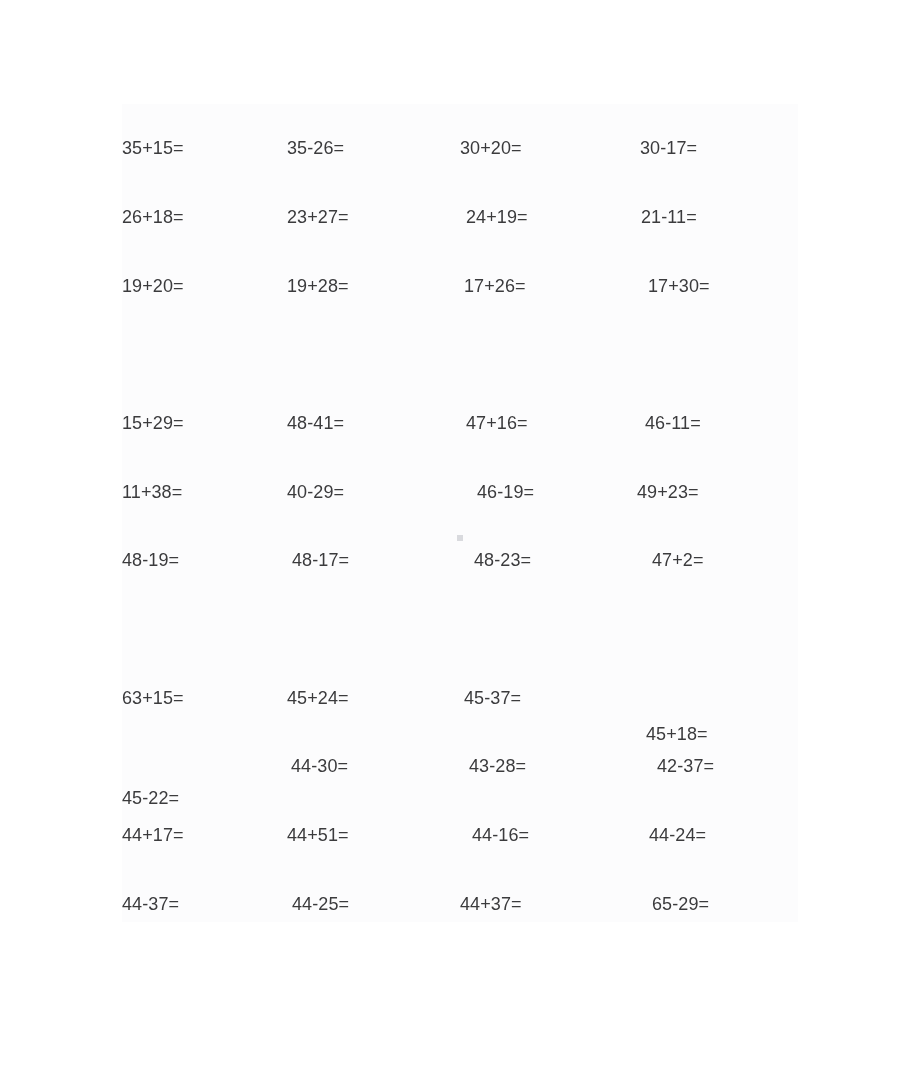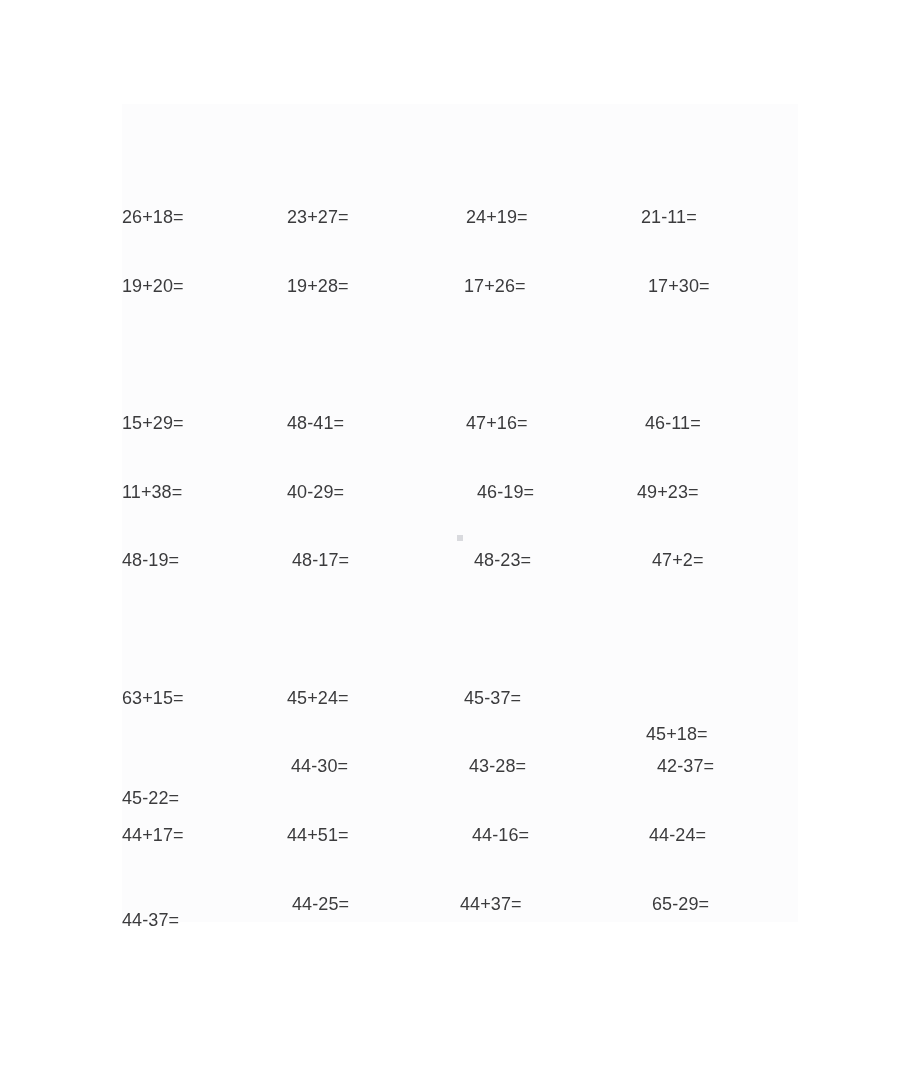--- a/index.html
+++ b/index.html
@@ -78,20 +78,26 @@
 <div id="worksheet-panel">
   <div class="panel-notch" id="panel-notch-upper"></div>
   <div class="panel-notch" id="panel-notch-mid"></div>
   <div class="panel-notch" id="panel-notch-lower"></div>
   <div class="panel-notch" id="panel-notch-bottom"></div>
 </div>
 
 <div id="scan-speck"></div>
 
 <div id="problem-grid">
+    <div class="problem-row" style="top: 136px;">
+      <span class="problem-cell col-1" style="left: 122px;">35+15=</span>
+      <span class="problem-cell col-2" style="left: 287px;">35-26=</span>
+      <span class="problem-cell col-3" style="left: 460px;">30+20=</span>
+      <span class="problem-cell col-4" style="left: 640px;">30-17=</span>
+    </div>
     <div class="problem-row" style="top: 205px;">
       <span class="problem-cell col-1" style="left: 122px;">26+18=</span>
       <span class="problem-cell col-2" style="left: 287px;">23+27=</span>
       <span class="problem-cell col-3" style="left: 466px;">24+19=</span>
       <span class="problem-cell col-4" style="left: 641px;">21-11=</span>
     </div>
     <div class="problem-row" style="top: 274px;">
       <span class="problem-cell col-1" style="left: 122px;">19+20=</span>
       <span class="problem-cell col-2" style="left: 287px;">19+28=</span>
       <span class="problem-cell col-3" style="left: 464px;">17+26=</span>
@@ -127,18 +133,18 @@
       <span class="problem-cell col-3" style="left: 469px;">43-28=</span>
       <span class="problem-cell col-4" style="left: 657px;">42-37=</span>
     </div>
     <div class="problem-row" style="top: 823px;">
       <span class="problem-cell col-1" style="left: 122px;">44+17=</span>
       <span class="problem-cell col-2" style="left: 287px;">44+51=</span>
       <span class="problem-cell col-3" style="left: 472px;">44-16=</span>
       <span class="problem-cell col-4" style="left: 649px;">44-24=</span>
     </div>
     <div class="problem-row" style="top: 892px;">
-      <span class="problem-cell col-1" style="left: 122px; margin-top: 16px;">44-37=</span>
+      <span class="problem-cell col-1" style="left: 122px;">44-37=</span>
       <span class="problem-cell col-2" style="left: 292px;">44-25=</span>
       <span class="problem-cell col-3" style="left: 460px;">44+37=</span>
       <span class="problem-cell col-4" style="left: 652px;">65-29=</span>
     </div>
   </div>
 
 </body></html>

